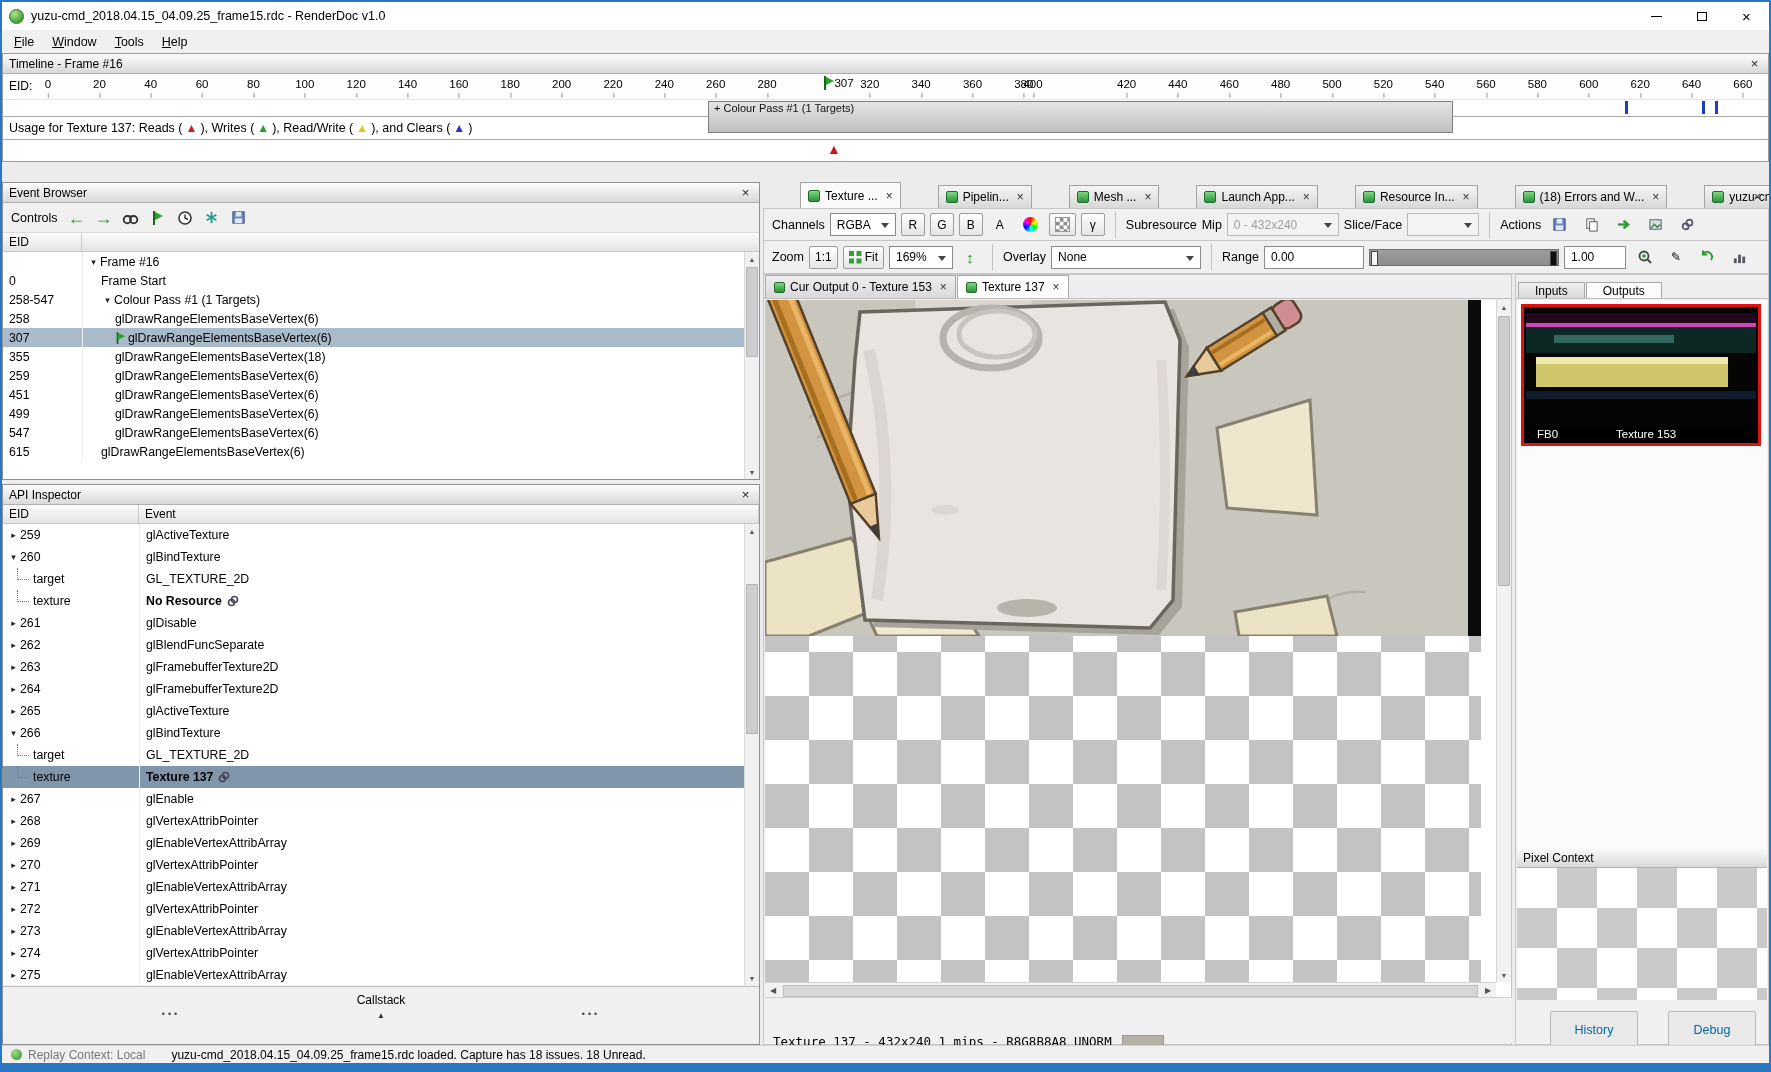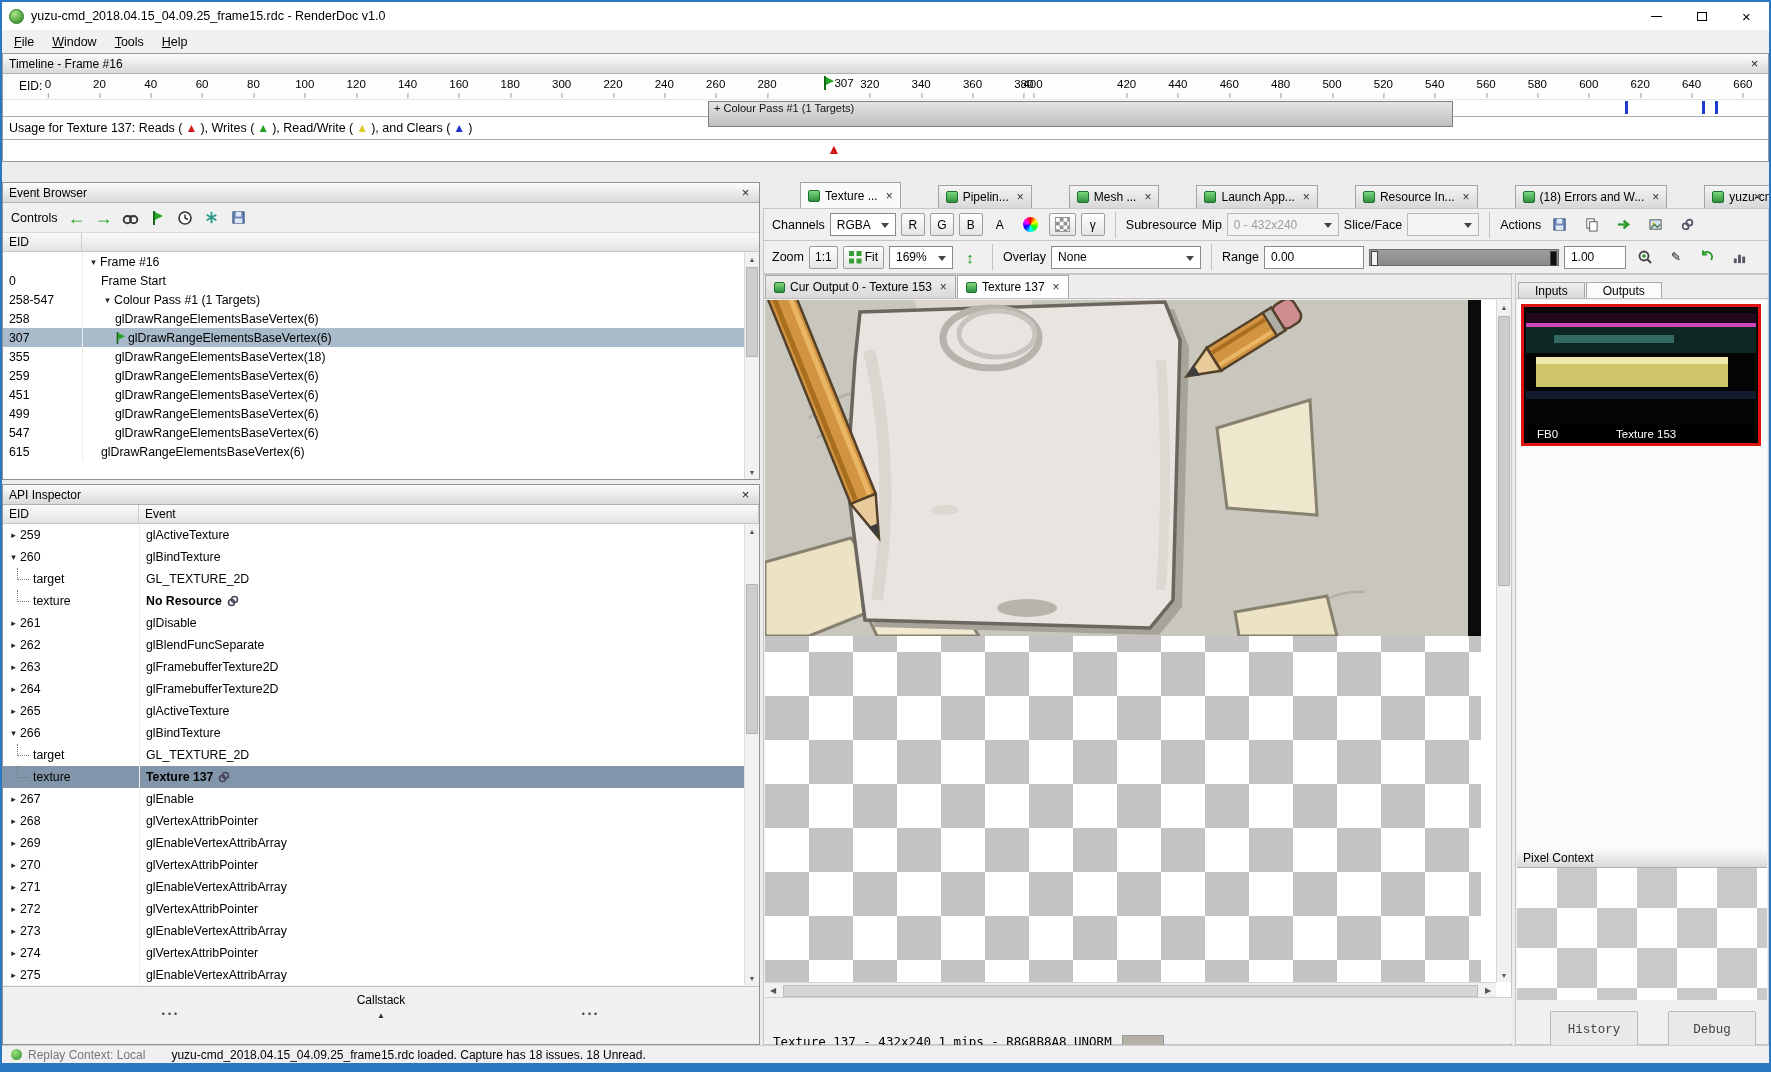--- a/index.html
+++ b/index.html
@@ -19,31 +19,31 @@
 .menu-item{display:inline-block;padding:3px 9px;font-size:12.5px;}
 .menu-item::first-letter{text-decoration:underline;}
 
 
 .dock-header{height:20px;background:linear-gradient(#fcfcfc,#d9d9d9);border-bottom:1px solid #b0b0b0;display:flex;align-items:center;padding:0 6px;font-size:12px;}
 .dock-close{margin-left:auto;color:#222;font-size:13px;line-height:13px;width:15px;text-align:center;}
 
 
 #timeline{position:absolute;left:2px;top:53px;width:1767px;height:109px;background:#fff;border:1px solid #9b9b9b;}
 .ruler{position:relative;height:25px;background:#fdfdfd;}
-.eid-label{position:absolute;left:16px;top:5px;font-size:12px;}
+.eid-label{position:absolute;left:6px;top:5px;font-size:12px;}
 .tick{position:absolute;top:4px;transform:translateX(-50%);font-size:11.5px;}
 .tick::after{content:"";position:absolute;left:50%;top:15px;width:1px;height:5px;background:#999;}
 .ruler-flag{position:absolute;top:2px;display:flex;align-items:center;}
 .flag{display:inline-block;width:11px;height:14px;position:relative;}
 .flag::before{content:"";position:absolute;left:1px;top:0;width:2px;height:14px;background:#146914;}
 .flag::after{content:"";position:absolute;left:3px;top:1px;border-top:4px solid transparent;border-bottom:4px solid transparent;border-left:8px solid #27a527;}
 .flag.small{transform:scale(.85);margin-right:2px;flex:none;}
 .flag-eid{font-size:11.5px;}
 .passbar-row{position:relative;height:17px;border-top:1px solid #e4e4e4;background:#fff;}
-.pass-bar{position:absolute;left:705px;top:1px;width:745px;height:26px;background:linear-gradient(#e4e4e4,#bfbfbf);border:1px solid #7e7e7e;font-size:11px;line-height:11px;padding:1px 0 0 5px;color:#111;}
+.pass-bar{position:absolute;left:705px;top:1px;width:745px;height:32px;background:linear-gradient(#e4e4e4,#bfbfbf);border:1px solid #7e7e7e;font-size:11px;line-height:11px;padding:1px 0 0 5px;color:#111;}
 .blue-marker{position:absolute;top:1px;width:3px;height:13px;background:#1d3ccb;}
 .usage-row{height:24px;border-top:1px solid #ababab;border-bottom:1px solid #ababab;display:flex;align-items:center;padding-left:6px;font-size:12.5px;background:#fff;}
 .tri{font-size:12px;margin:0 3px;}
 .marker-row{position:relative;height:20px;background:#fff;}
 .red-marker{position:absolute;left:824px;top:1px;color:#d01616;font-size:14px;}
 
 
 .panel{position:absolute;background:#f0f0f0;border:1px solid #919191;}
 #event-browser{left:2px;top:182px;width:758px;height:298px;}
 #api-inspector{left:2px;top:484px;width:758px;height:561px;}
@@ -132,21 +132,21 @@
 .side-tabs{height:24px;display:flex;align-items:flex-end;padding-left:2px;background:#eee;border-bottom:1px solid #bdbdbd;}
 .stab{height:16px;display:flex;align-items:center;padding:0 16px;font-size:12px;border:1px solid #a8a8a8;border-bottom:none;background:linear-gradient(#efefef,#d9d9d9);margin-right:1px;}
 .stab.active{background:#fbfbfb;}
 .thumb-strip{position:absolute;left:1px;top:25px;width:250px;height:548px;background:#fbfbfb;}
 .thumb{position:absolute;left:4px;top:4px;width:240px;border:3px solid #e01111;background:#000;}
 .thumb svg{display:block;width:234px;height:118px;}
 .thumb-labels{height:18px;background:#000;color:#fff;font-size:11.5px;display:flex;align-items:center;padding:0 13px;gap:58px;}
 .pixel-ctx{position:absolute;left:1px;top:573px;width:250px;height:152px;background:#f0f0f0;}
 .pc-body{position:absolute;left:0;top:20px;right:0;bottom:0;}
 .pc-buttons{position:absolute;right:12px;top:736px;display:flex;gap:30px;}
-.pc-btn{width:88px;height:38px;border:1px solid #b9b9b9;border-radius:2px;background:#e9e9e9;color:#404040;font-size:12.5px;display:flex;align-items:center;justify-content:center;font-family:Liberation Mono, monospace;}
+.pc-btn{width:88px;height:38px;border:1px solid #b9b9b9;border-radius:2px;background:#e9e9e9;color:#0369a1;font-size:12.5px;display:flex;align-items:center;justify-content:center;}
 
 
 #statusbar{position:absolute;left:2px;top:1045px;width:1767px;height:18px;background:#f0f0f0;border-top:1px solid #d0d0d0;display:flex;align-items:center;font-size:12px;}
 .ctx-ico{width:11px;height:11px;border-radius:50%;background:radial-gradient(circle at 35% 30%,#9de07c,#2f8f2f);margin:0 6px 0 9px;flex:none;}
 .ctx-text{color:#777;}
 .status-msg{margin-left:26px;color:#000;}
 </style>
 </head>
 <body>
 
@@ -180,21 +180,21 @@
   <span class="tick" style="left:45.0px">0</span>
       <span class="tick" style="left:96.4px">20</span>
       <span class="tick" style="left:147.7px">40</span>
       <span class="tick" style="left:199.1px">60</span>
       <span class="tick" style="left:250.4px">80</span>
       <span class="tick" style="left:301.8px">100</span>
       <span class="tick" style="left:353.2px">120</span>
       <span class="tick" style="left:404.5px">140</span>
       <span class="tick" style="left:455.9px">160</span>
       <span class="tick" style="left:507.2px">180</span>
-      <span class="tick" style="left:558.6px">300</span>
+      <span class="tick" style="left:558.6px">200</span>
       <span class="tick" style="left:610.0px">220</span>
       <span class="tick" style="left:661.3px">240</span>
       <span class="tick" style="left:712.7px">260</span>
       <span class="tick" style="left:764.0px">280</span>
       <span class="tick" style="left:866.8px">320</span>
       <span class="tick" style="left:918.1px">340</span>
       <span class="tick" style="left:969.5px">360</span>
       <span class="tick" style="left:1020.8px">380</span>
       <span class="tick" style="left:1030px">400</span>
       <span class="tick" style="left:1123.6px">420</span>

